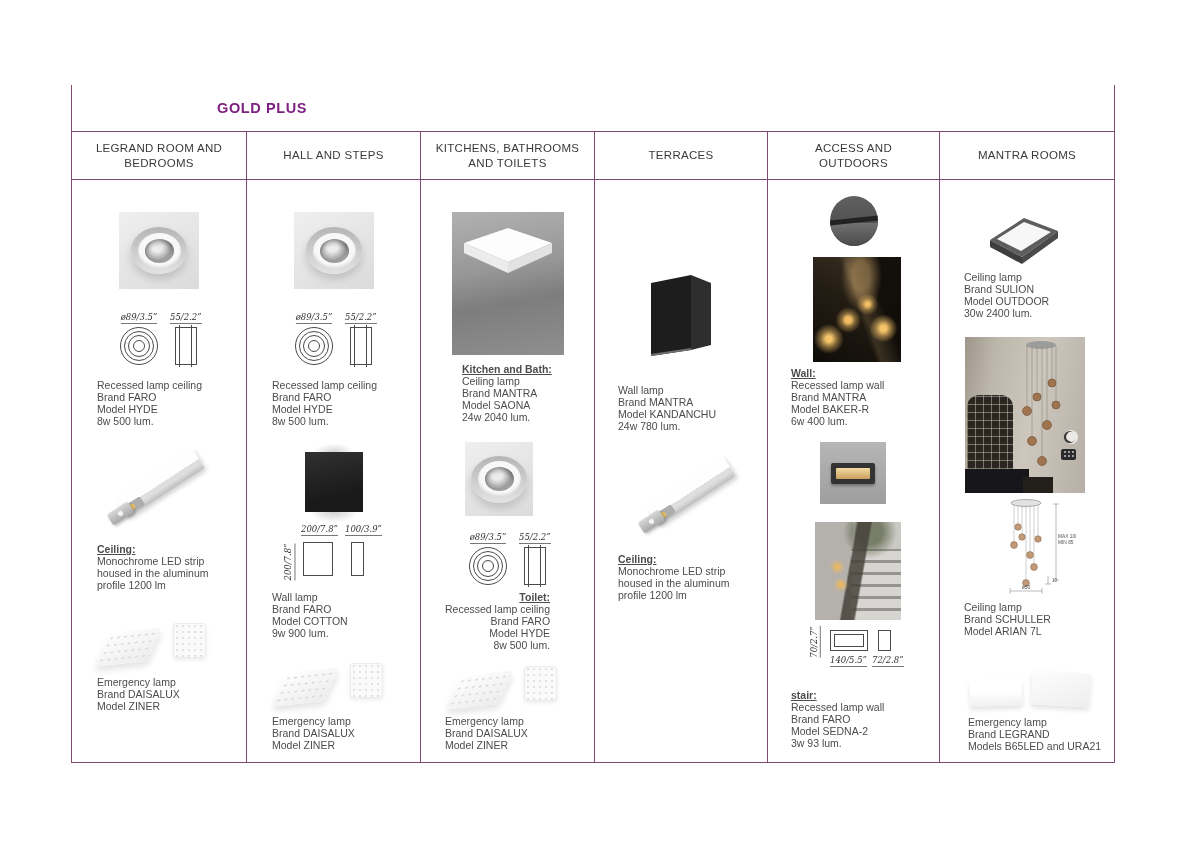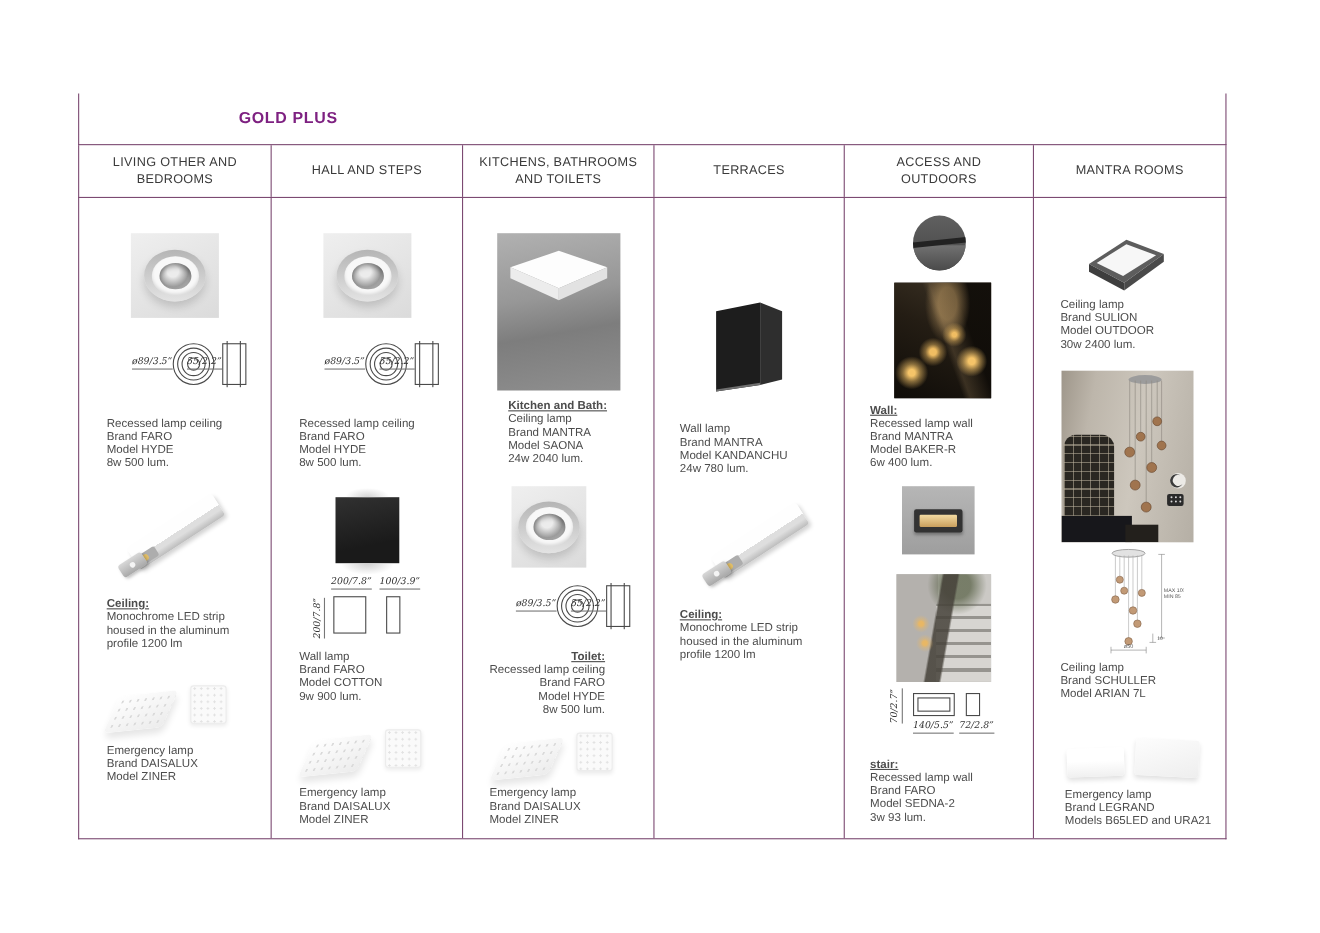--- a/index.html
+++ b/index.html
@@ -30,21 +30,21 @@
   .col{position:relative;}
   .col + .col{border-left:1.6px solid var(--border);}
   .abs{position:absolute;}
   .tblock{font-size:10.5px;line-height:11.9px;color:var(--ink);}
   .thead{font-weight:700;text-decoration:underline;}
   
   .dlabel{display:inline-block;font-family:"DejaVu Serif",serif;font-style:italic;
     font-size:8.5px;color:#333;border-bottom:1px solid #777;padding-bottom:1px;
     margin-bottom:3px;white-space:nowrap;}
   .rot{transform:rotate(-90deg);}
-  .dimgrp{display:flex;flex-direction:row;align-items:center;}
+  .dimgrp{display:flex;flex-direction:column;align-items:center;}
   .rings,.rings div{border:1px solid #4a4a4a;border-radius:50%;box-sizing:border-box;}
   .rings{width:38px;height:38px;padding:3px;}
   .rings div{width:100%;height:100%;padding:3px;}
   .rings div div{padding:4px;}
   .rings div div div{padding:0;border-width:1px;}
   .dside{width:22px;height:38px;border:1px solid #4a4a4a;position:relative;box-sizing:border-box;}
   .dside::before{content:"";position:absolute;left:3px;top:-3px;bottom:-3px;width:11px;
     border-left:1px solid #4a4a4a;border-right:1px solid #4a4a4a;}
   .sq{border:1px solid #4a4a4a;box-sizing:border-box;position:absolute;}
   .sq .inner{position:absolute;inset:3px;border:1px solid #4a4a4a;}
@@ -143,21 +143,21 @@
   <div class="table">
 
     <div class="grow">
       <div class="gcell g2">
         <span>GOLD PLUS</span>
       </div>
     </div>
 
     <div class="hrow">
       <div class="hcell">
-          <span>LIVING OTHER AND BEDROOMS</span>
+          <span>LEGRAND ROOM AND BEDROOMS</span>
         </div>
       <div class="hcell">
           <span>HALL AND STEPS</span>
         </div>
       <div class="hcell">
           <span>KITCHENS, BATHROOMS AND TOILETS</span>
         </div>
       <div class="hcell">
           <span>TERRACES</span>
         </div>

